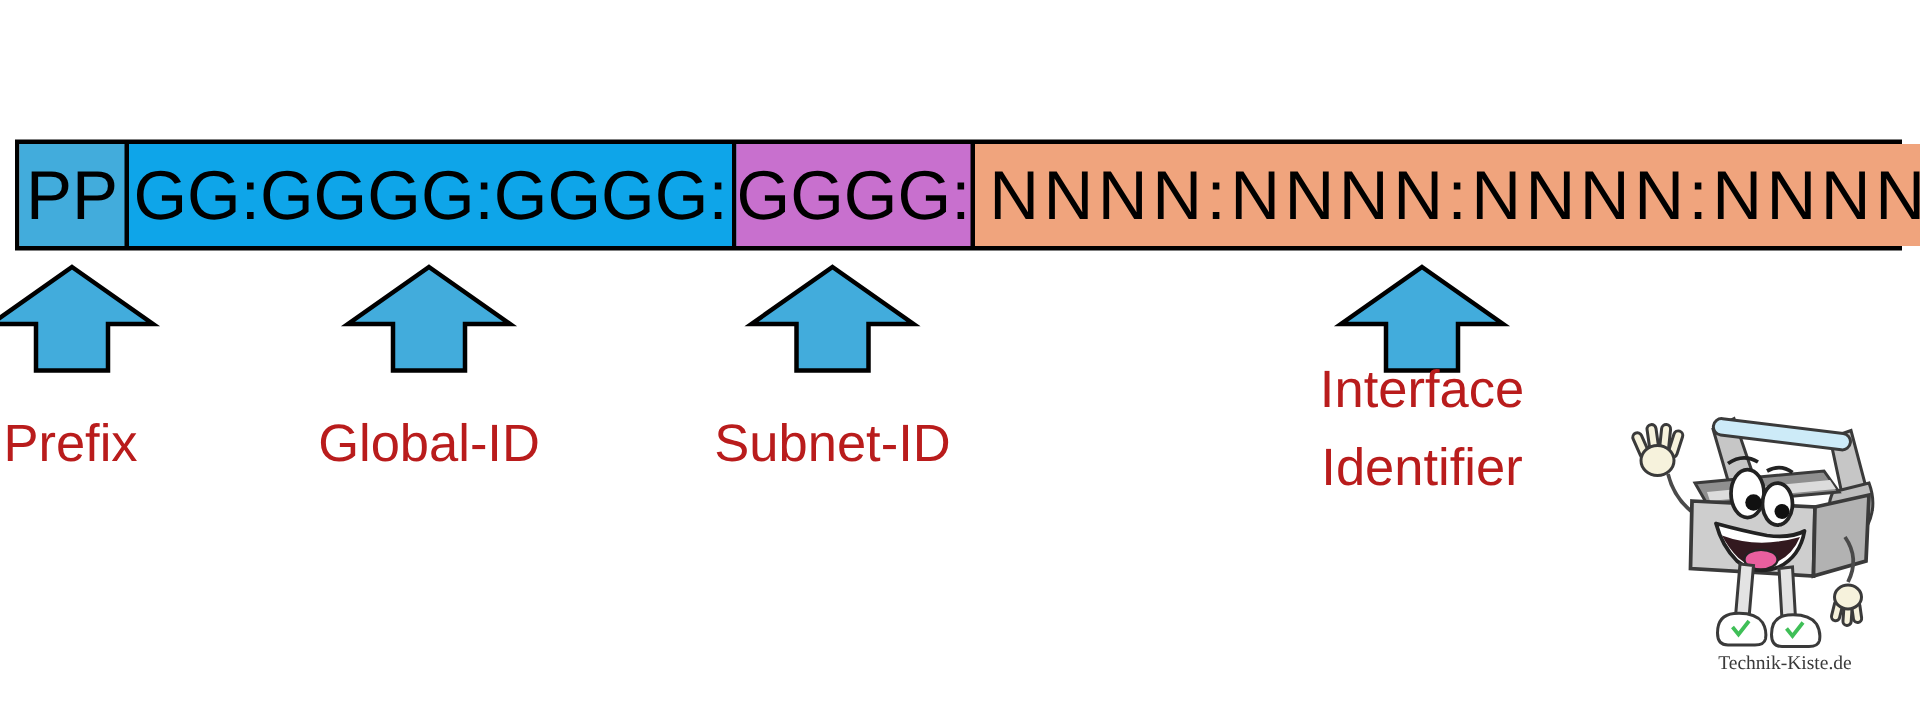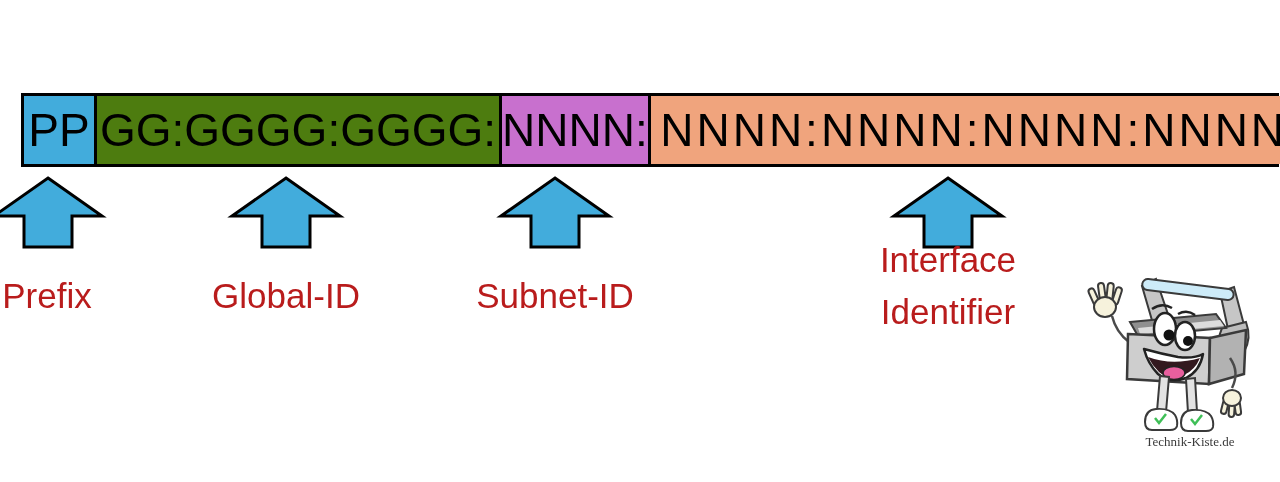--- a/index.html
+++ b/index.html
@@ -5,21 +5,21 @@
   html,body{margin:0;padding:0;background:#fff;}
   .canvas{
     position:relative;width:1280px;height:482px;background:#fff;
     overflow:hidden;font-family:"Liberation Sans","DejaVu Sans",sans-serif;color:#000;
   }
   .title{
     position:absolute;top:20px;left:639px;transform:translateX(-50%);
     font-size:42px;line-height:44px;white-space:nowrap;color:#000;
   }
   .bar{
-    position:absolute;left:21px;top:93px;width:1258px;height:74px;
+    position:absolute;left:10px;top:93px;width:1258px;height:74px;
     border:3px solid #000;box-sizing:border-box;display:flex;
   }
   .seg{
     position:relative;height:100%;box-sizing:border-box;
     border-right:3px solid #000;
     display:flex;align-items:center;justify-content:center;
     overflow:visible;
   }
   .seg:last-child{border-right:none;flex:1 1 auto;}
   .seg-label{
@@ -43,25 +43,25 @@
 </head>
 <body>
 
 <div class="canvas">
 
 
   <div class="bar">
     <div class="seg" style="background: rgb(66, 172, 220); flex: 0 0 73px;">
       <span class="seg-label">PP</span>
     </div>
-    <div class="seg" style="background: #4d7c0f; flex: 0 0 405px;">
+    <div class="seg" style="background: #0ea5e9; flex: 0 0 405px;">
       <span class="seg-label">GG:GGGG:GGGG:</span>
     </div>
     <div class="seg" style="background: rgb(200, 112, 206); flex: 0 0 134px;">
-      <span class="seg-label">NNNN:</span>
+      <span class="seg-label">GGGG:</span>
     </div>
     <div class="seg" style="background: rgb(240, 164, 125); flex: 0 0 646px;">
       <span class="seg-label">NNNN:NNNN:NNNN:NNNN</span>
     </div>
   </div>
 
   <svg class="arrow" style="left:-8px" viewBox="0 0 112 73">
     <polygon points="56,2 110,40 80,40 80,71 32,71 32,40 2,40" fill="#42ACDC"></polygon>
   </svg>
   <svg class="arrow" style="left:230px" viewBox="0 0 112 73">

